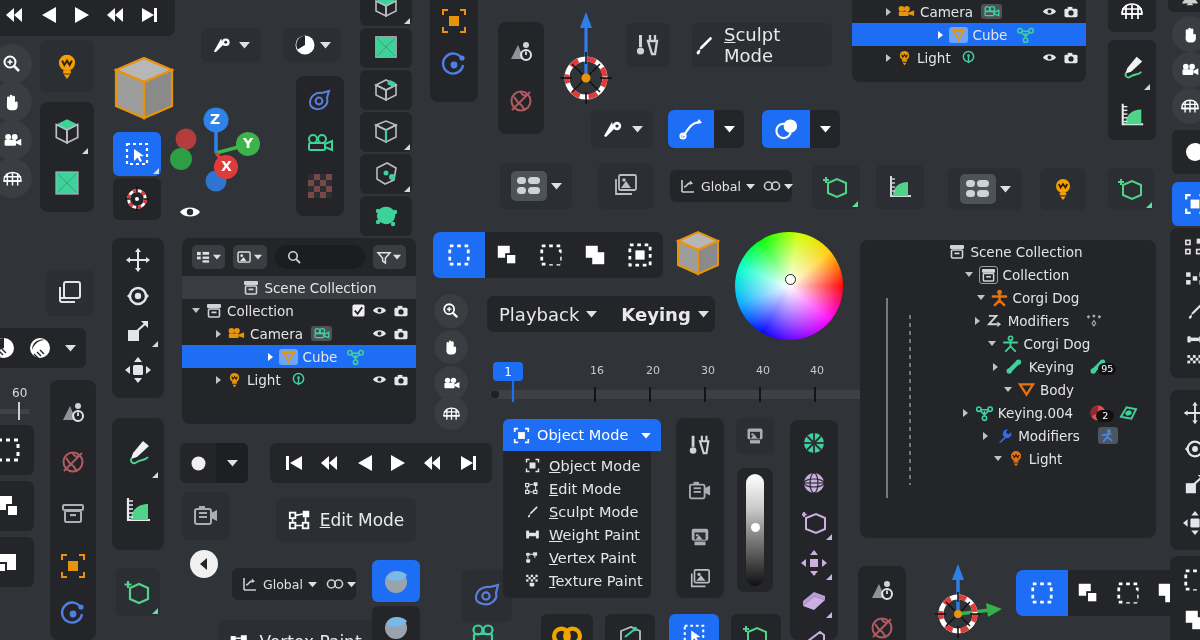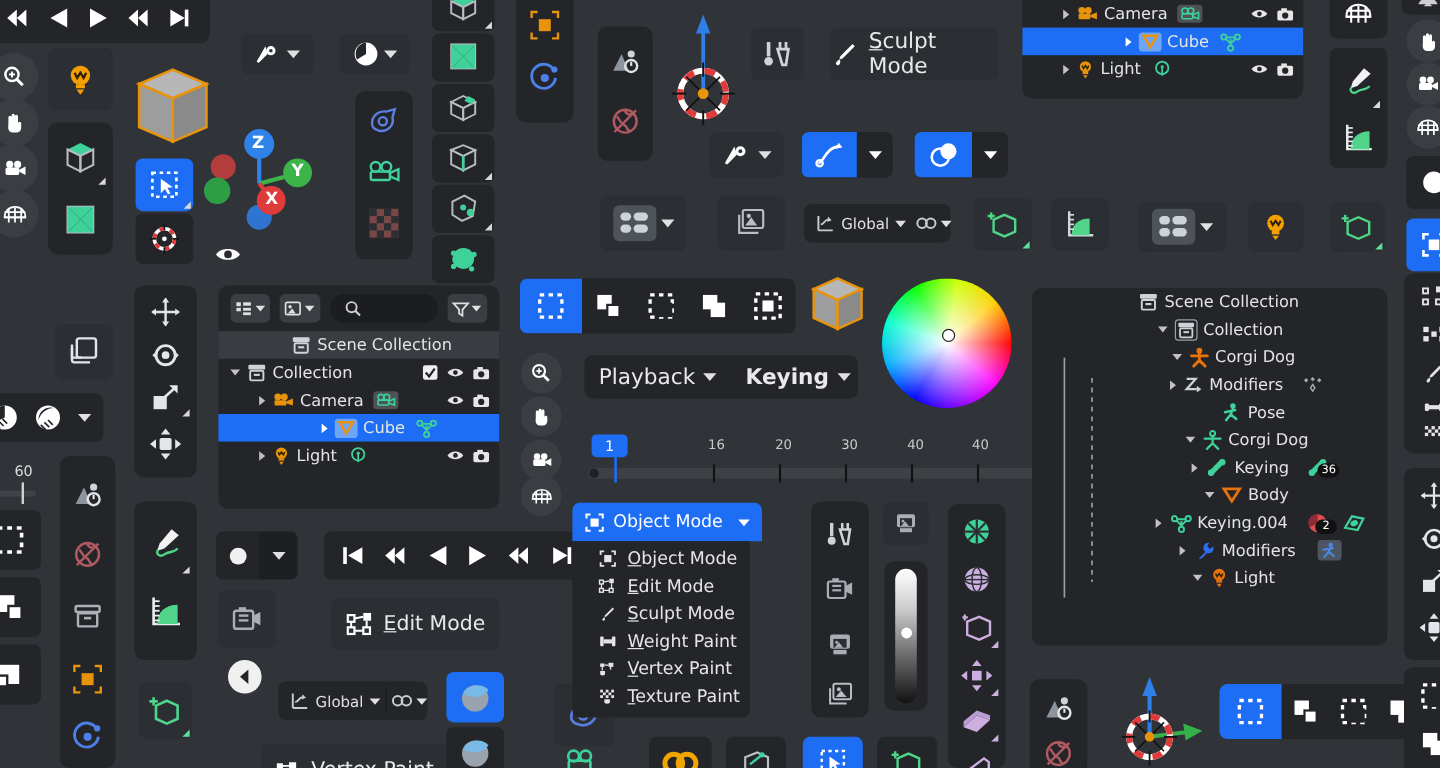--- a/index.html
+++ b/index.html
@@ -1143,21 +1143,21 @@
       <line x1="160" y1="7" x2="160" y2="22"></line>
       <line x1="215" y1="7" x2="215" y2="22"></line>
       <line x1="270" y1="7" x2="270" y2="22"></line>
       <line x1="325" y1="7" x2="325" y2="22"></line>
       <line x1="380" y1="7" x2="380" y2="22"></line>
     </g>
     <line x1="23" y1="-2" x2="23" y2="22" stroke="#1d6ef5" stroke-width="2.2"></line>
   </svg>
 </div>
 
-<div class="abs" style="left:477px;top:419px;width:160px;height:176px;">
+<div class="abs" style="left:503px;top:419px;width:160px;height:176px;">
   <div class="blue row" style="width:148px;height:32px;border-radius:6px 6px 0 0;padding-left:10px;gap:7px;">
     <svg width="17" height="17" viewBox="0 0 20 20">
         <rect x="6" y="6" width="8" height="8" fill="#fff"></rect>
         <path d="M2 6 L2 2 L6 2 M14 2 L18 2 L18 6 M18 14 L18 18 L14 18 M6 18 L2 18 L2 14" stroke="#fff" stroke-width="2" fill="none"></path>
       </svg>
     <span style="font-size:14.5px;color:#fff;">Object Mode</span>
     <svg style="margin-left:auto;margin-right:10px;" width="10" height="7" viewBox="0 0 11 8">
         <polygon points="0,1 11,1 5.5,7.5" fill="#fff"></polygon>
       </svg>
   </div>
@@ -1366,27 +1366,20 @@
     <span style="margin-left:14px;display:flex;">
       <svg width="20" height="17" viewBox="0 0 22 18">
           <polygon points="4,5 6,3 8,5 6,7" fill="#a7abb1"></polygon>
           <polygon points="10,4 12,2 14,4 12,6" fill="#a7abb1"></polygon>
           <polygon points="16,5 18,3 20,5 18,7" fill="#a7abb1"></polygon>
           <polygon points="10,12 12,9 14,12 12,15" fill="none" stroke="#a7abb1" stroke-width="1.3"></polygon>
         </svg>
     </span>
   </div>
 
-  <div class="outl-row" style="padding-left:73px;">
-    <svg width="17" height="17" viewBox="0 0 18 18">
-        <circle cx="10" cy="3.5" r="2.4" fill="#3fd19a"></circle>
-        <path d="M10 6 L8 11 M3 9 L12 7 M8 11 L4 16 M8 11 L13 15" stroke="#3fd19a" stroke-width="2.2" fill="none" stroke-linecap="round"></path>
-      </svg>
-    <span class="outl-lbl">Pose</span>
-  </div>
 
   <div class="outl-row" style="padding-left:62px;">
     <span class="tri-d"></span>
     <svg style="margin-left:6px;" width="17" height="17" viewBox="0 0 18 18">
         <circle cx="9" cy="3.5" r="2.2" fill="none" stroke="#3fd19a" stroke-width="1.8"></circle>
         <path d="M9 6 L9 12 M2 8 L16 8 M9 12 L4 17 M9 12 L14 17" stroke="#3fd19a" stroke-width="2" fill="none" stroke-linecap="round"></path>
       </svg>
     <span class="outl-lbl">Corgi Dog</span>
   </div>
 
@@ -1397,21 +1390,21 @@
         <circle cx="3.5" cy="13.5" r="3" fill="#3fd19a"></circle>
         <circle cx="14" cy="3.5" r="3" fill="#3fd19a"></circle>
       </svg>
     <span class="outl-lbl">Keying</span>
     <span style="margin-left:16px;position:relative;display:flex;">
       <svg width="18" height="16" viewBox="0 0 20 18">
           <path d="M4 13 L13 4" stroke="#3fd19a" stroke-width="5" stroke-linecap="round"></path>
           <circle cx="3.5" cy="13.5" r="3" fill="#3fd19a"></circle>
           <circle cx="14" cy="3.5" r="3" fill="#3fd19a"></circle>
         </svg>
-      <span style="position:absolute;left:8px;top:4px;background:#111;color:#fff;font-size:9.5px;border-radius:8px;padding:0 3px;line-height:12px;min-width:12px;text-align:center;">36</span>
+      <span style="position:absolute;left:8px;top:4px;background:#111;color:#fff;font-size:9.5px;border-radius:8px;padding:0 3px;line-height:12px;min-width:12px;text-align:center;">95</span>
     </span>
   </div>
 
   <div class="outl-row" style="padding-left:62px;">
     <span class="tri-d"></span>
     <svg style="margin-left:6px;" width="17" height="16" viewBox="0 0 18 16">
         <polygon points="2,2 16,2 9,13" fill="none" stroke="#e8730c" stroke-width="2.4"></polygon>
       </svg>
     <span class="outl-lbl">Body</span>
   </div>

